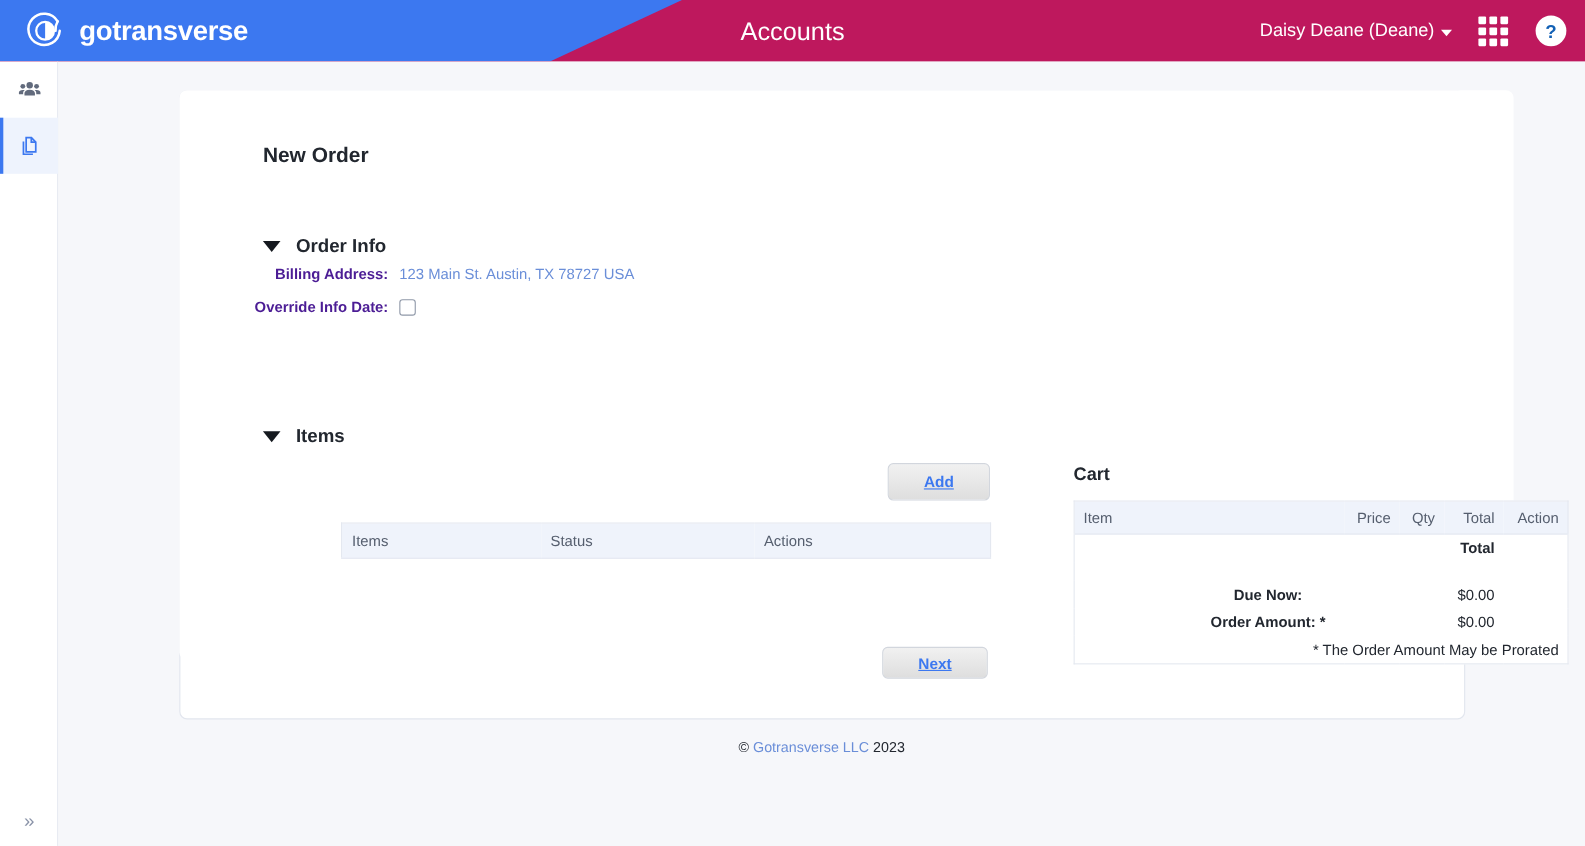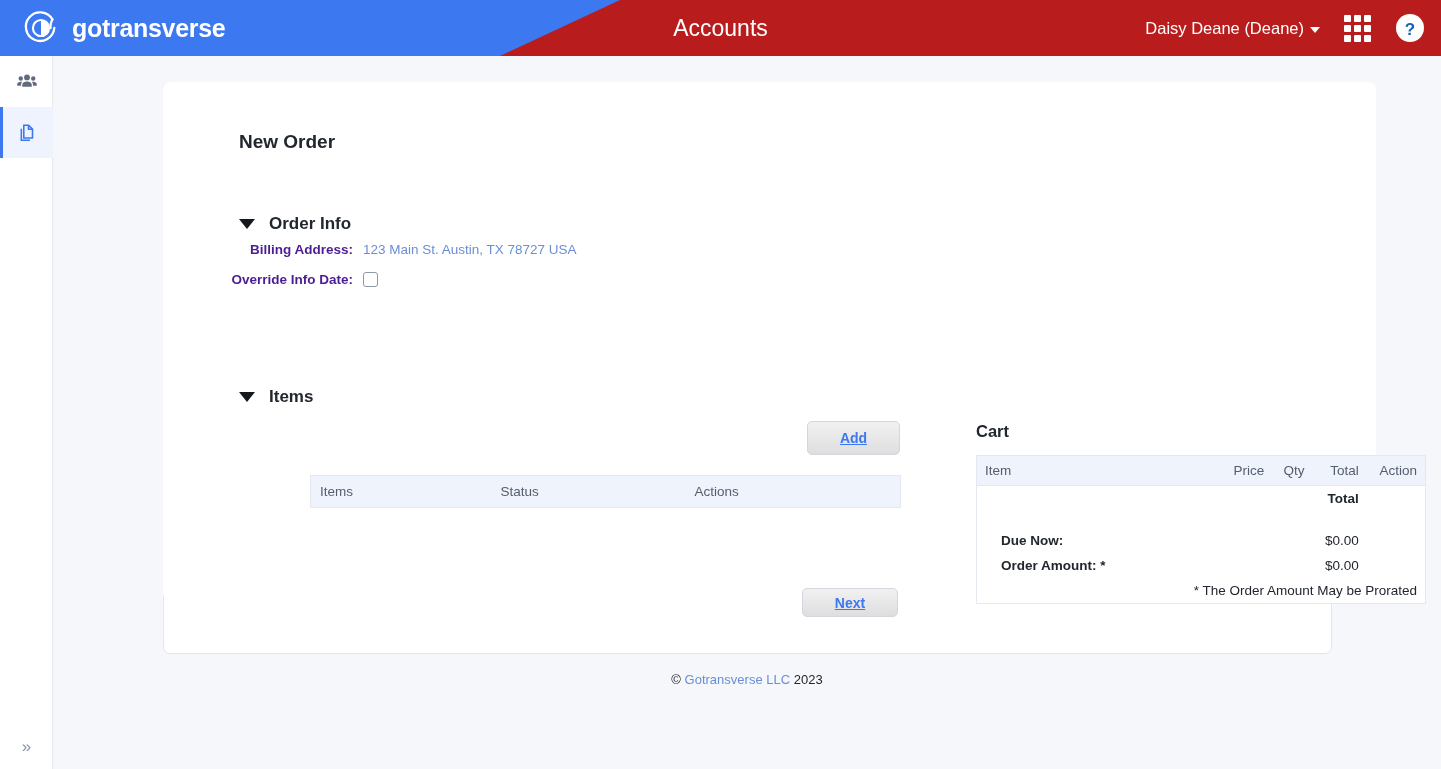--- a/index.html
+++ b/index.html
@@ -8,21 +8,21 @@
     width: 1441px; height: 769px;
     overflow: hidden;
     font-family: "Liberation Sans", sans-serif;
     background: #f6f7fa;
   }
 
   
   .topbar {
     position: absolute; left: 0; top: 0;
     width: 1441px; height: 56px;
-    background: #b91c1c;
+    background: #be185d;
     overflow: hidden;
   }
   .topbar-wedge {
     position: absolute; left: 0; top: 0;
     width: 620px; height: 56px;
     background: #3c78f0;
     clip-path: polygon(0 0, 620px 0, 500px 56px, 0 56px);
   }
   .brand {
     position: absolute; left: 22px; top: 8px;
@@ -176,21 +176,21 @@
   .cart-table th {
     background: #eff3fb; color: #555e6e;
     font-size: 13.5px; font-weight: normal;
     padding: 7px 8px; border-bottom: 1px solid #e4e8f0;
     text-align: right; white-space: nowrap;
   }
   .cart-table th.item-col { text-align: left; width: 245px; }
   .cart-table td {
     font-size: 13.5px; color: #22272f; padding: 5px 8px; text-align: right;
   }
-  .cart-table td.lbl { text-align: left; font-weight: bold; padding-left: 24px; }
+  .cart-table td.lbl { text-align: center; font-weight: bold; padding-left: 24px; }
   .cart-table td.tot { font-weight: bold; }
   .cart-note { font-size: 13.5px; color: #22272f; text-align: left; padding: 4px 8px 8px 8px; }
 
   
   .footer {
     position: absolute; left: 53px; top: 672px;
     width: 1388px; text-align: center;
     font-size: 13px; color: #22272f;
   }
   .footer a { color: #6a8ed8; text-decoration: none; }

